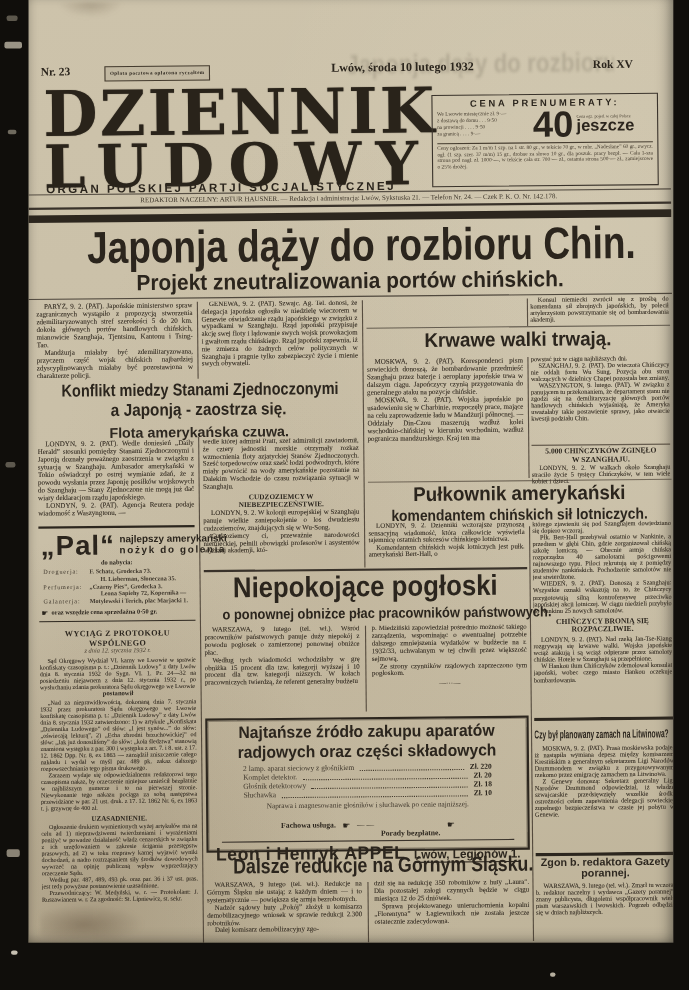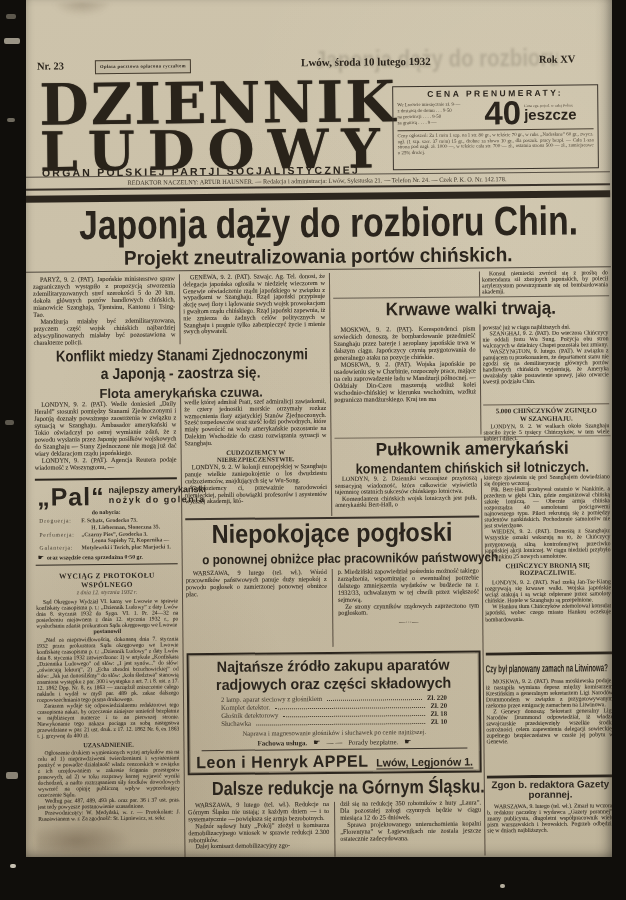--- a/index.html
+++ b/index.html
@@ -240,20 +240,21 @@
 
   <div class="rule" style="left:158px;top:517px;width:294px;height:1.5px;"></div>
   <div class="abs c" style="left:158px;top:520px;width:294px;">
     <span class="sx san ink" style="font-size:26px;line-height:27px;transform:scaleX(.9);transform-origin:center top;">Niepokojące pogłoski</span>
   </div>
   <div class="abs c" style="left:158px;top:549px;width:294px;">
     <span class="sx san ink" style="font-size:13px;line-height:14px;transform:scaleX(.9);transform-origin:center top;">o ponownej obniżce płac pracowników państwowych.</span>
   </div>
   <div class="abs clip" style="left:158px;top:569px;width:141px;max-height:78px;">
     <p class="art" style="font-size:6.3px;line-height:6.9px;">WARSZAWA, 9 lutego (tel. wł.). Wśród pracowników państwowych panuje duży niepokój z powodu pogłosek o zamierzonej ponownej obniżce płac.</p>
+    <p class="art" style="font-size:6.3px;line-height:6.9px;">Według tych wiadomości wchodziłaby w grę obniżka 15 procent dla tzw. kategorji wyższej i 10 procent dla tzw. kategorji niższych. W kołach pracowniczych twierdzą, że referent generalny budżetu</p>
   </div>
   <div class="abs clip" style="left:310px;top:569px;width:141px;max-height:78px;">
     <p class="art ni" style="font-size:6.3px;line-height:6.9px;">p. Miedziński zapowiedział pośrednio możność takiego zarządzenia, wspominając o ewentualnej potrzebie dalszego zmniejszenia wydatków w budżecie na r. 1932/33, uchwalanym w tej chwili przez większość sejmową.</p>
     <p class="art" style="font-size:6.3px;line-height:6.9px;">Ze strony czynników rządowych zaprzeczono tym pogłoskom.</p>
     <div class="ser c" style="font-size:6.5px;color:#3e362b;margin-top:2px;">—···—</div>
   </div>
 
   <div class="abs" style="left:158px;top:652px;width:294px;height:122px;border:2px solid #2c261e;box-shadow:inset 0 0 0 1px rgba(44,38,30,.35);padding:3px 8px;box-sizing:border-box;">
     <div class="c"><span class="sx san ink" style="font-size:15px;line-height:16px;transform:scaleX(.95);transform-origin:center top;">Najtańsze źródło zakupu aparatów</span></div>
     <div class="c"><span class="sx san ink" style="font-size:15px;line-height:16px;transform:scaleX(.95);transform-origin:center top;">radjowych oraz części składowych</span></div>
@@ -277,21 +278,21 @@
         <span class="ser" style="font-size:6.8px;line-height:8px;color:#3e362b;">Słuchawka</span>
         <span class="leaddots"></span>
         <span class="ser ink" style="font-size:6.8px;line-height:8px;font-weight:700;">Zł. 10</span>
       </div>
     </div>
     <div class="ser c" style="font-size:6.6px;line-height:8px;margin-top:2px;color:#3e362b;">Naprawa i magnesowanie głośników i słuchawek po cenie najniższej.</div>
     <div class="c" style="margin-top:1px;display:flex;justify-content:center;align-items:center;gap:6px;">
       <span class="ser ink" style="font-size:7px;font-weight:700;">Fachowa usługa.</span>
       <span class="ink" style="font-size:8px;">☛</span>
       <span class="ser ink" style="font-size:7px;">— —</span>
-      <span class="ser ink" style="font-size:7px;font-weight:400;">Porady bezpłatne.</span>
+      <span class="ser ink" style="font-size:7px;font-weight:700;margin-top:16px;">Porady bezpłatne.</span>
       <span class="ink" style="font-size:8px;">☛</span>
     </div>
     <div style="border-top:1px solid #3a332b;margin-top:2px;padding-top:2px;display:flex;align-items:baseline;justify-content:center;gap:8px;transform:scaleX(.97);">
       <span class="san ink nw" style="font-size:16.5px;letter-spacing:.5px;">Leon i Henryk APPEL</span>
       <span class="san ink nw" style="font-size:11px;border-bottom:1.5px solid #2c261e;">Lwów, Legjonów 1.</span>
     </div>
   </div>
 
   <div class="abs c" style="left:158px;top:778px;width:294px;">
     <span class="sx san ink" style="font-size:19px;line-height:20px;transform:scaleX(.85);transform-origin:center top;">Dalsze redukcje na Górnym Śląsku.</span>

